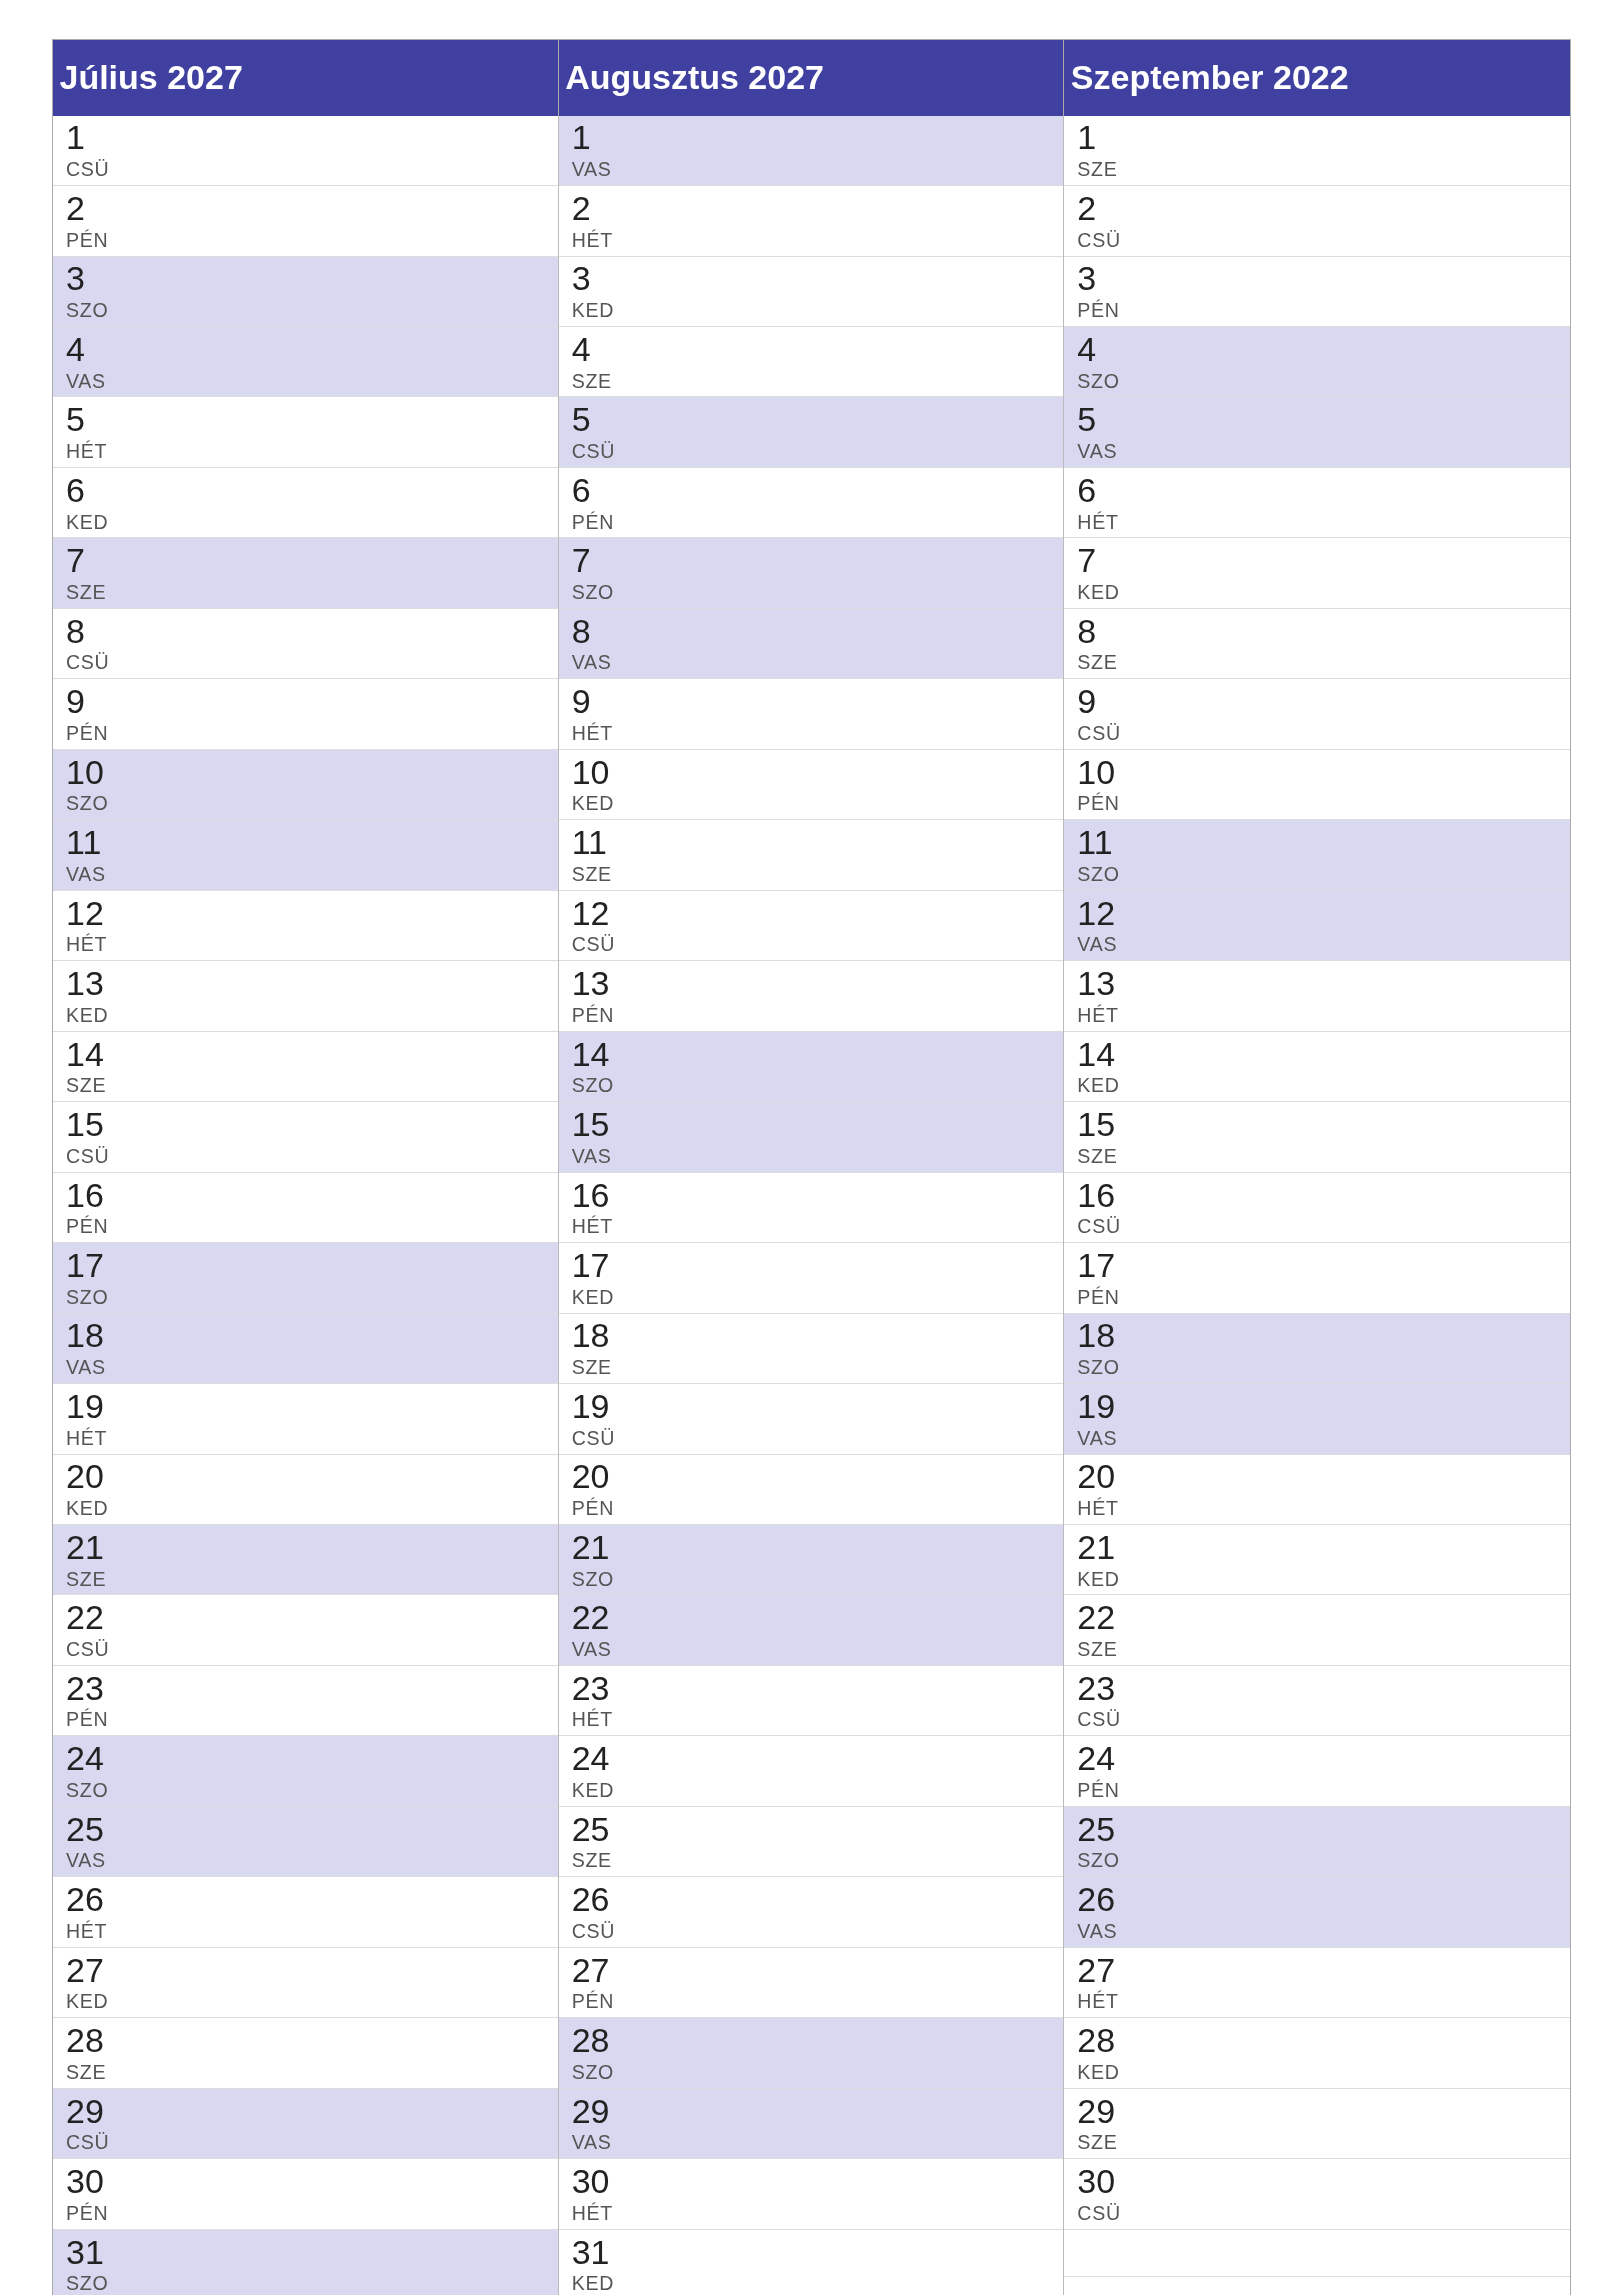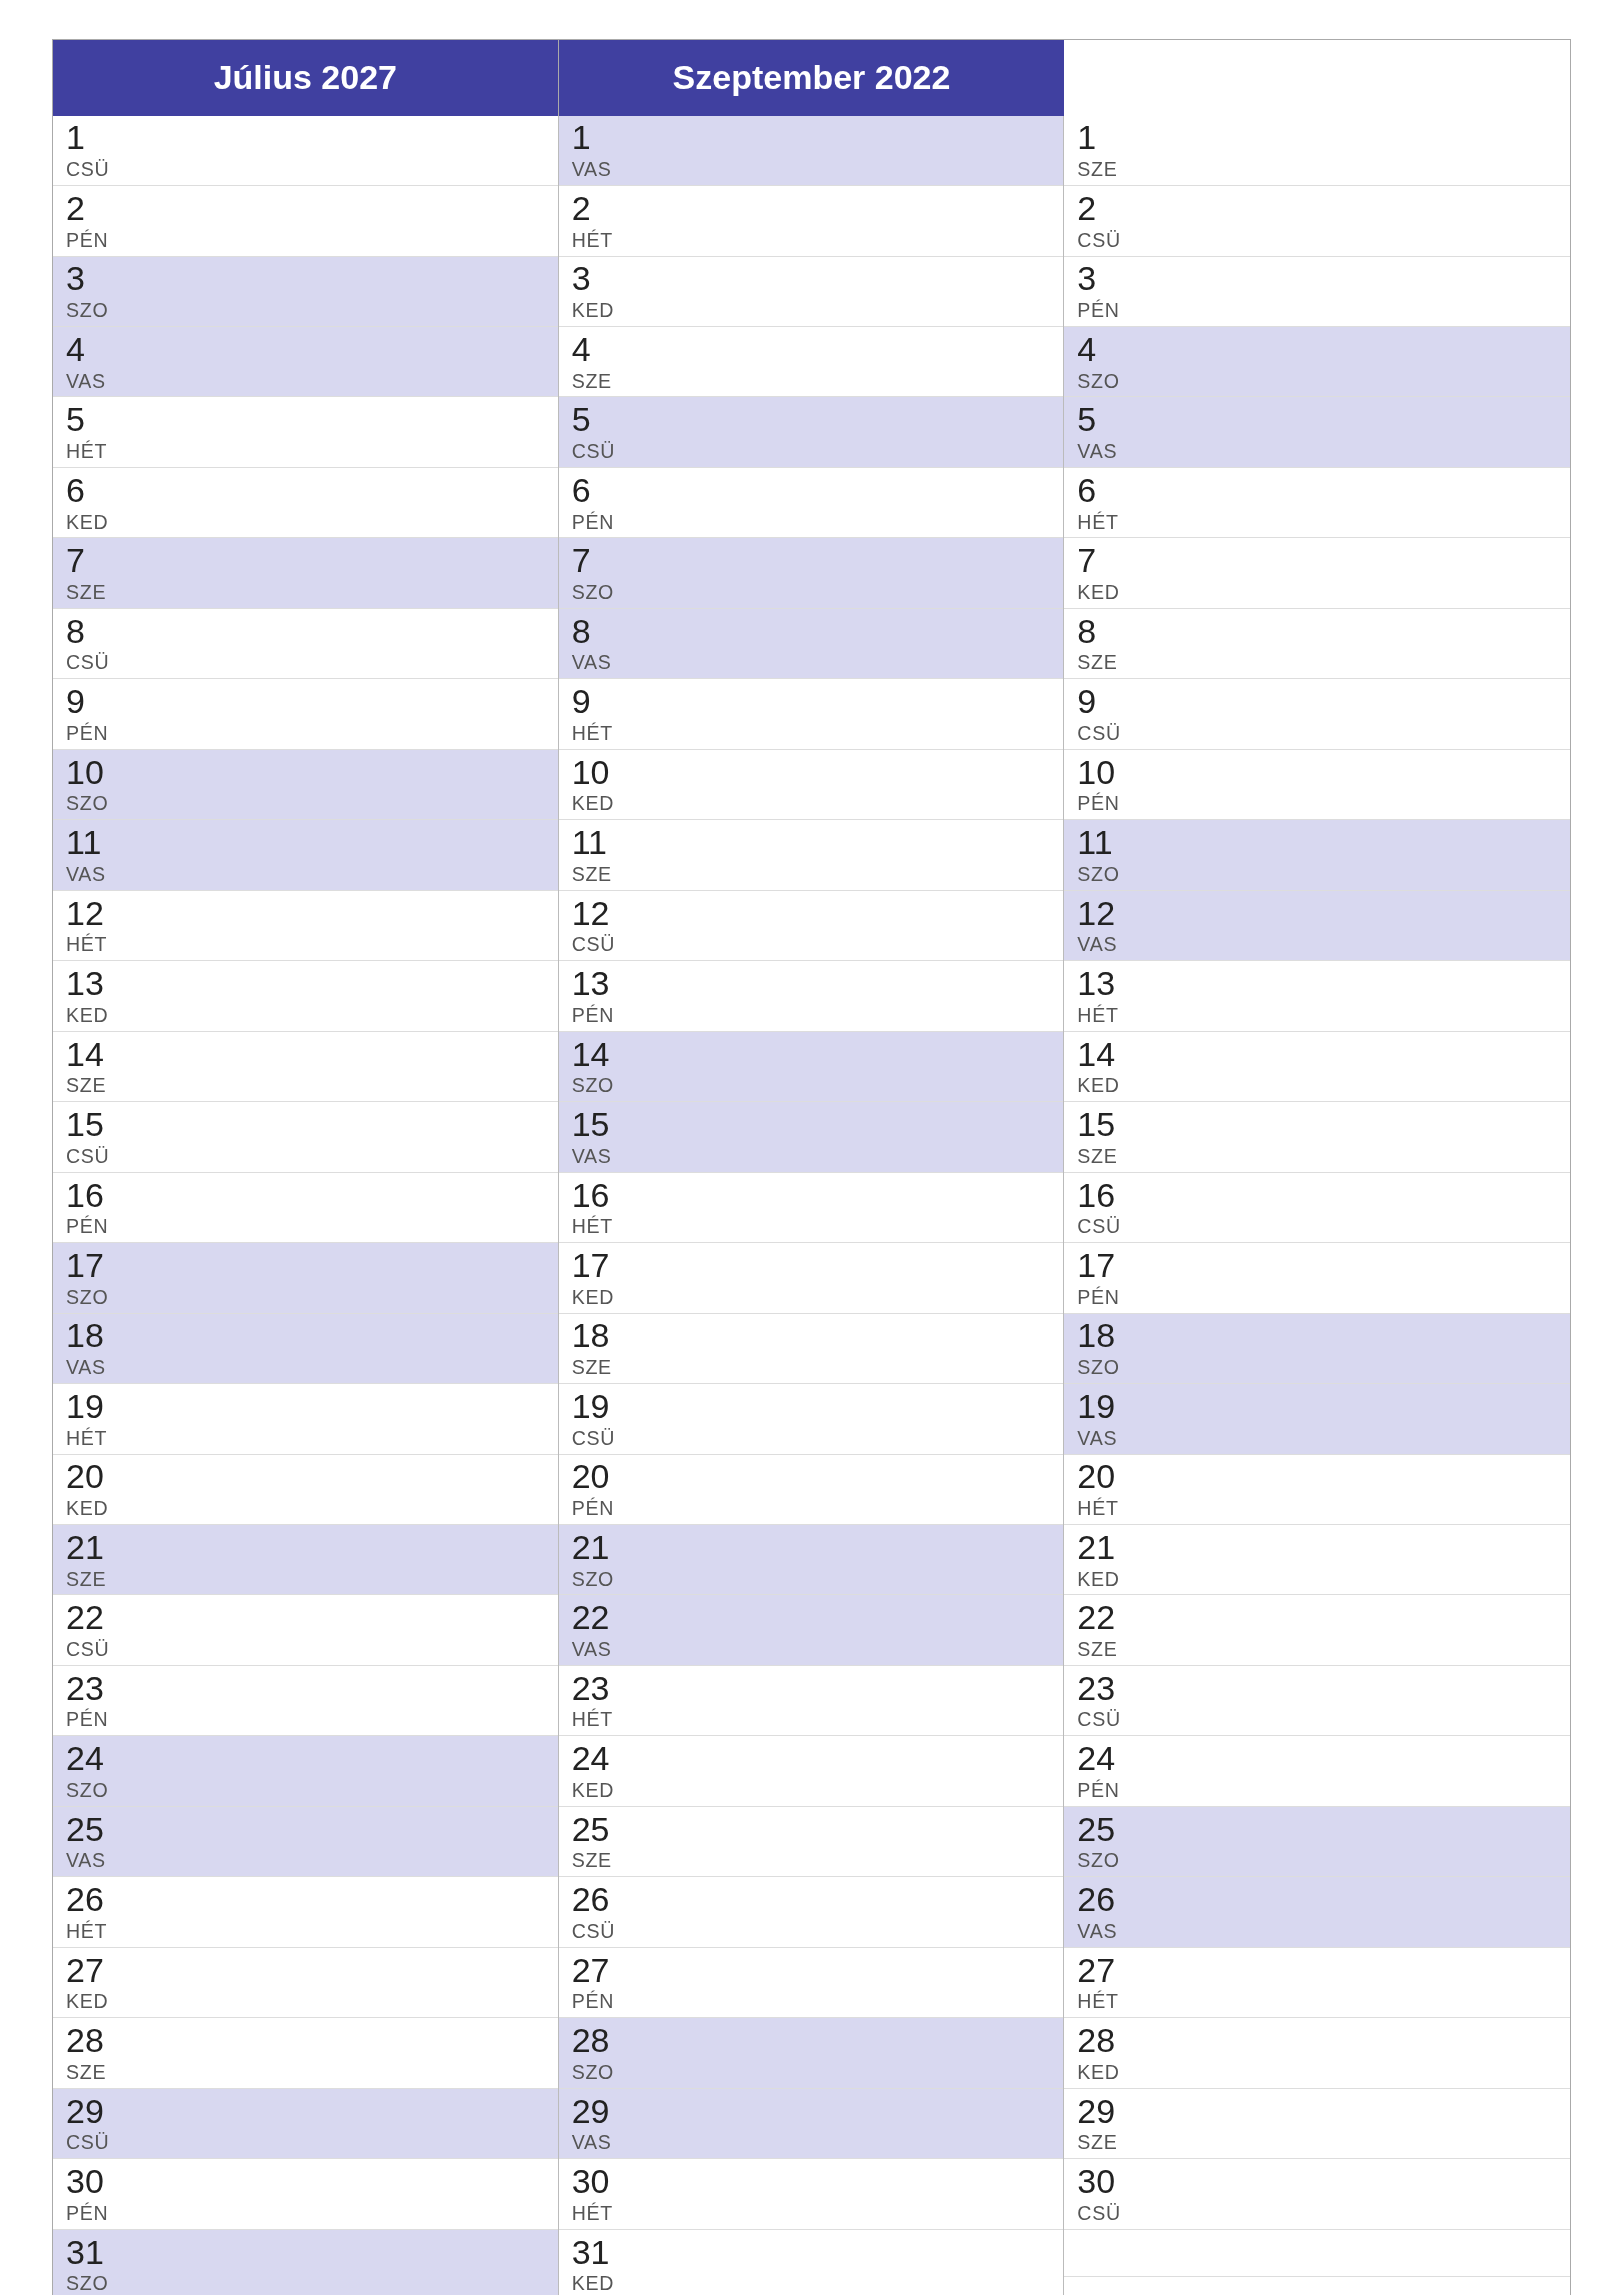--- a/index.html
+++ b/index.html
@@ -14,21 +14,21 @@
       width: 100%;
       border: 1px solid #aaa;
     }
     .header-row {
       display: grid;
       grid-template-columns: 1fr 1fr 1fr;
     }
     .month-header {
       background: #4040a0;
       color: #fff;
-      text-align: center;
+      text-align: left;
       font-size: 34px;
       font-weight: bold;
       padding: 18.3px 6.5px;
       border-right: 1px solid #aaa;
     }
     .month-header:last-child {
       border-right: none;
     }
     .days-grid {
       display: grid;
@@ -73,20 +73,21 @@
       margin-top: 13px;
     }
   </style>
 </head>
 <body>
 
 <div class="calendar-wrapper">
   <div class="header-row">
 
   <div class="month-header">Július 2027</div>
+      <div class="month-header">Augusztus 2027</div>
       <div class="month-header">Szeptember 2022</div>
     </div>
   <div class="days-grid">
 
   <div class="month-col">
         <div class="day-cell">
           <div class="day-number">1</div>
           <div class="day-name">CSÜ</div>
         </div>
         <div class="day-cell">

